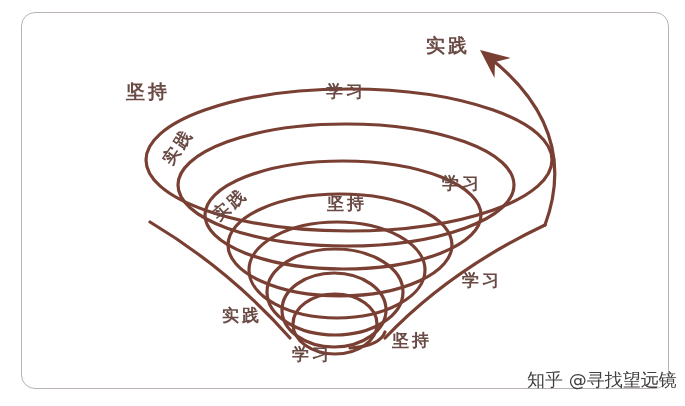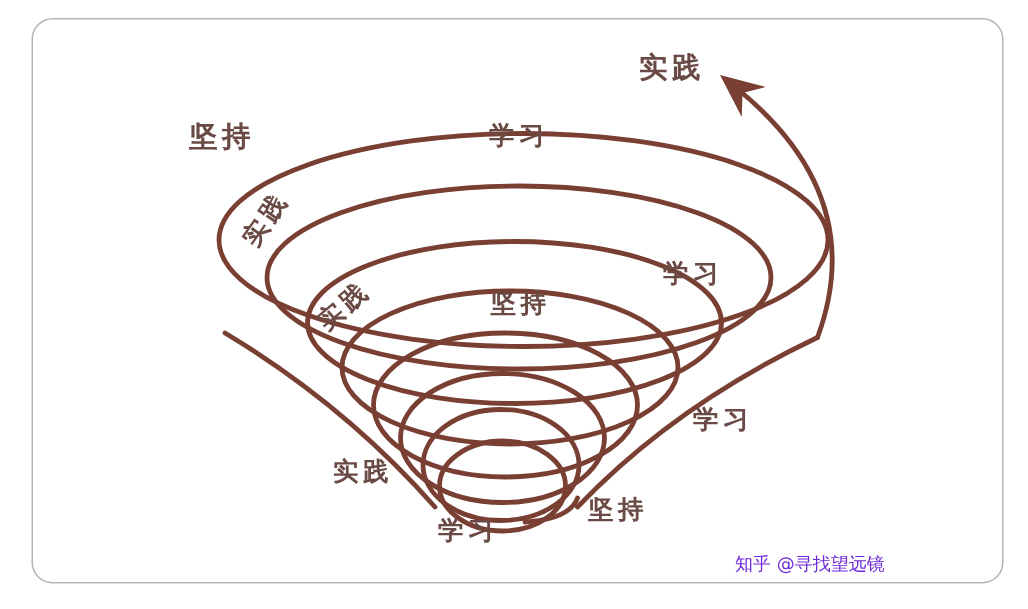--- a/index.html
+++ b/index.html
@@ -1,21 +1,21 @@
 <!DOCTYPE html>
 <html><head>
 <meta charset="utf-8">
 <style>
   html, body { margin: 0; padding: 0; background: #ffffff; }
   body { width: 685px; height: 406px; position: relative; overflow: hidden; font-family: "DejaVu Sans", sans-serif; }
   .frame { position: absolute; left: 21px; top: 12px; width: 648px; height: 377px; border: 1.5px solid #b9b2ae; border-radius: 14px; box-sizing: border-box; background: #ffffff; }
   svg.spiral { position: absolute; left: 0; top: 0; }
   .lbl { position: absolute; color: #6a4a44; font-weight: bold; font-size: 17px; letter-spacing: 3px; white-space: nowrap; line-height: 1; }
   .lbl.big { font-size: 19px; }
-  .watermark { position: absolute; left: 490px; top: 368px; color: #6d28d9; font-size: 12px; white-space: nowrap; }
+  .watermark { position: absolute; left: 527px; top: 368px; color: #404040; font-size: 18px; white-space: nowrap; }
 </style>
 </head>
 <body>
 
 <div class="frame"></div>
 
 <svg class="spiral" width="685" height="406" viewBox="0 0 685 406">
   <defs>
     <marker id="arrowhead" markerWidth="10" markerHeight="10" refX="5" refY="5" orient="auto">
       <path d="M0,1 L9,5 L0,9 L3,5 Z" fill="#7a3f33"></path>

